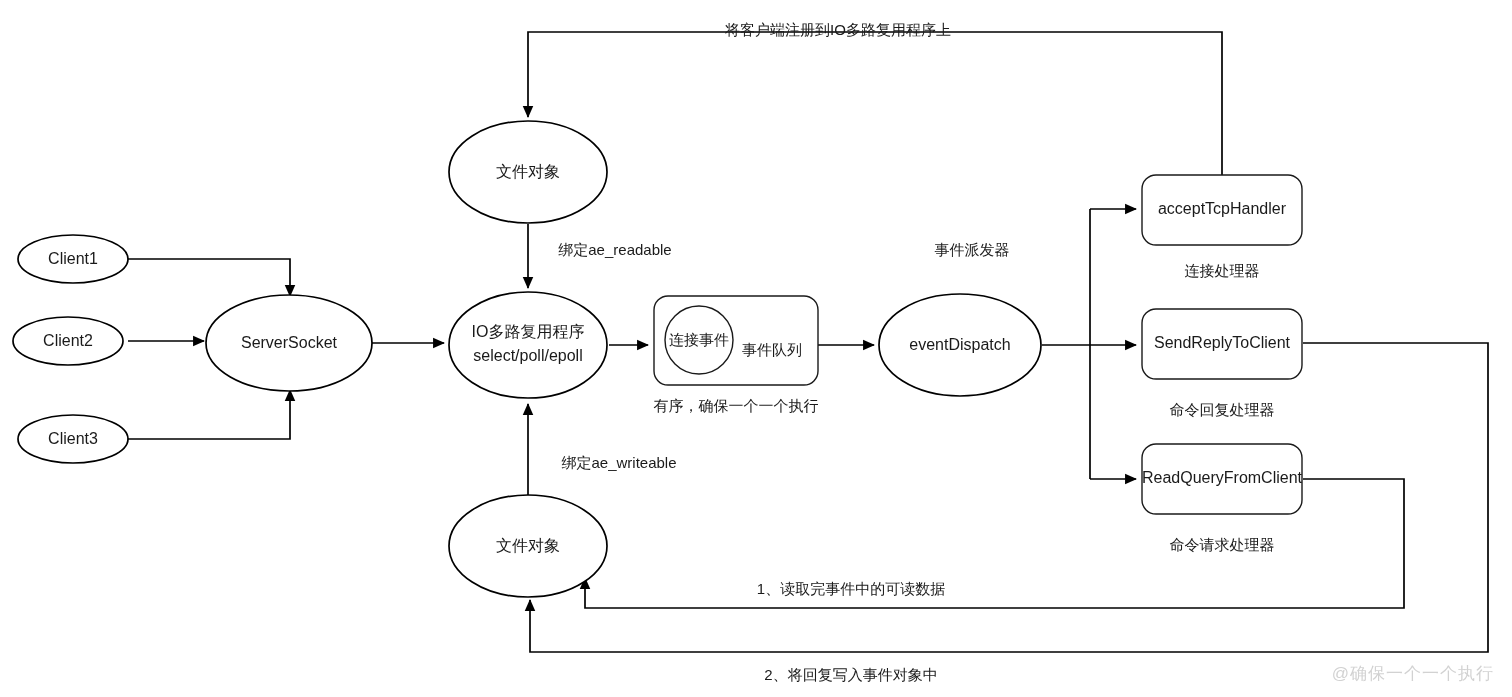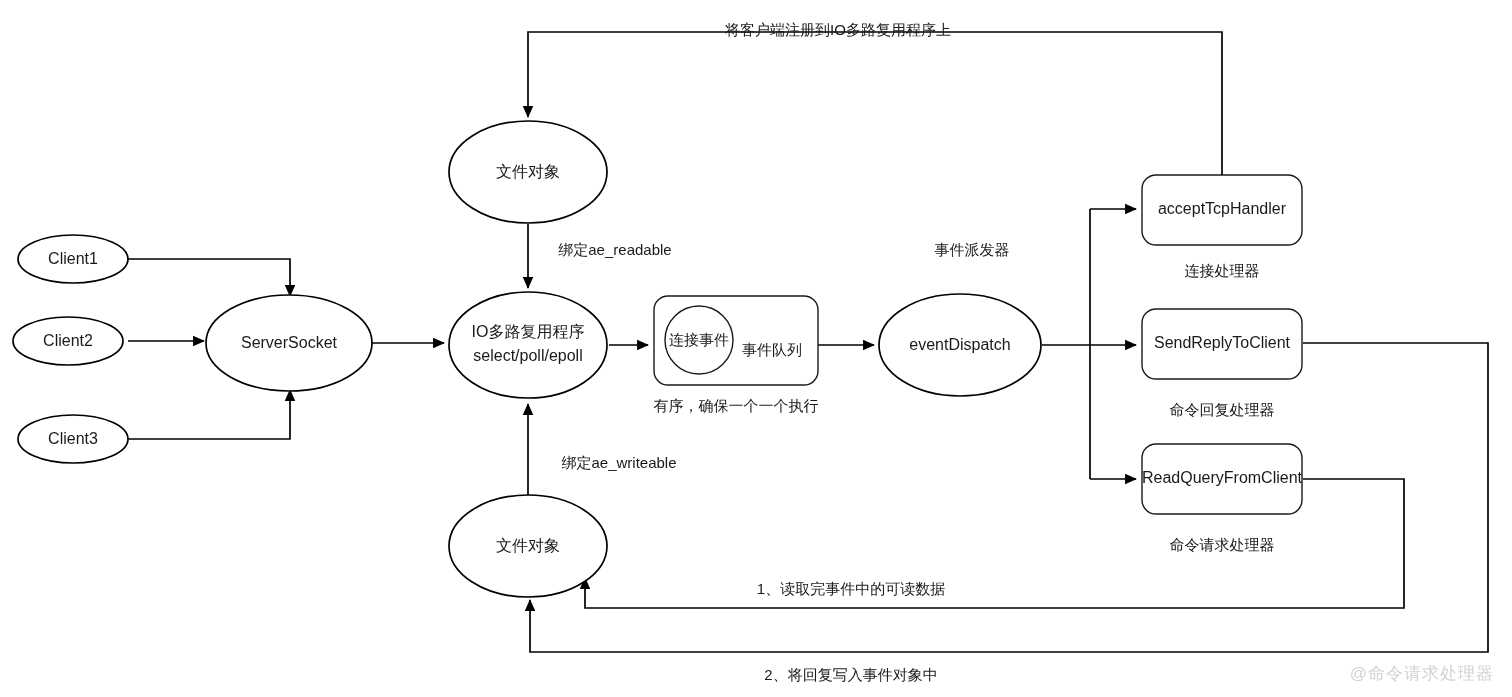--- a/index.html
+++ b/index.html
@@ -182,15 +182,15 @@
     <text class="caption-label" x="736" y="407">有序，确保一个一个执行</text>
 
     <text class="caption-label" x="1222" y="272">连接处理器</text>
 
     <text class="caption-label" x="1222" y="411">命令回复处理器</text>
 
     <text class="caption-label" x="1222" y="546">命令请求处理器</text>
 
   </svg>
 
-  <div class="watermark">@命令请求处理器</div>
+  <div class="watermark">@确保一个一个执行</div>
 
 </div>
 
 </body></html>

